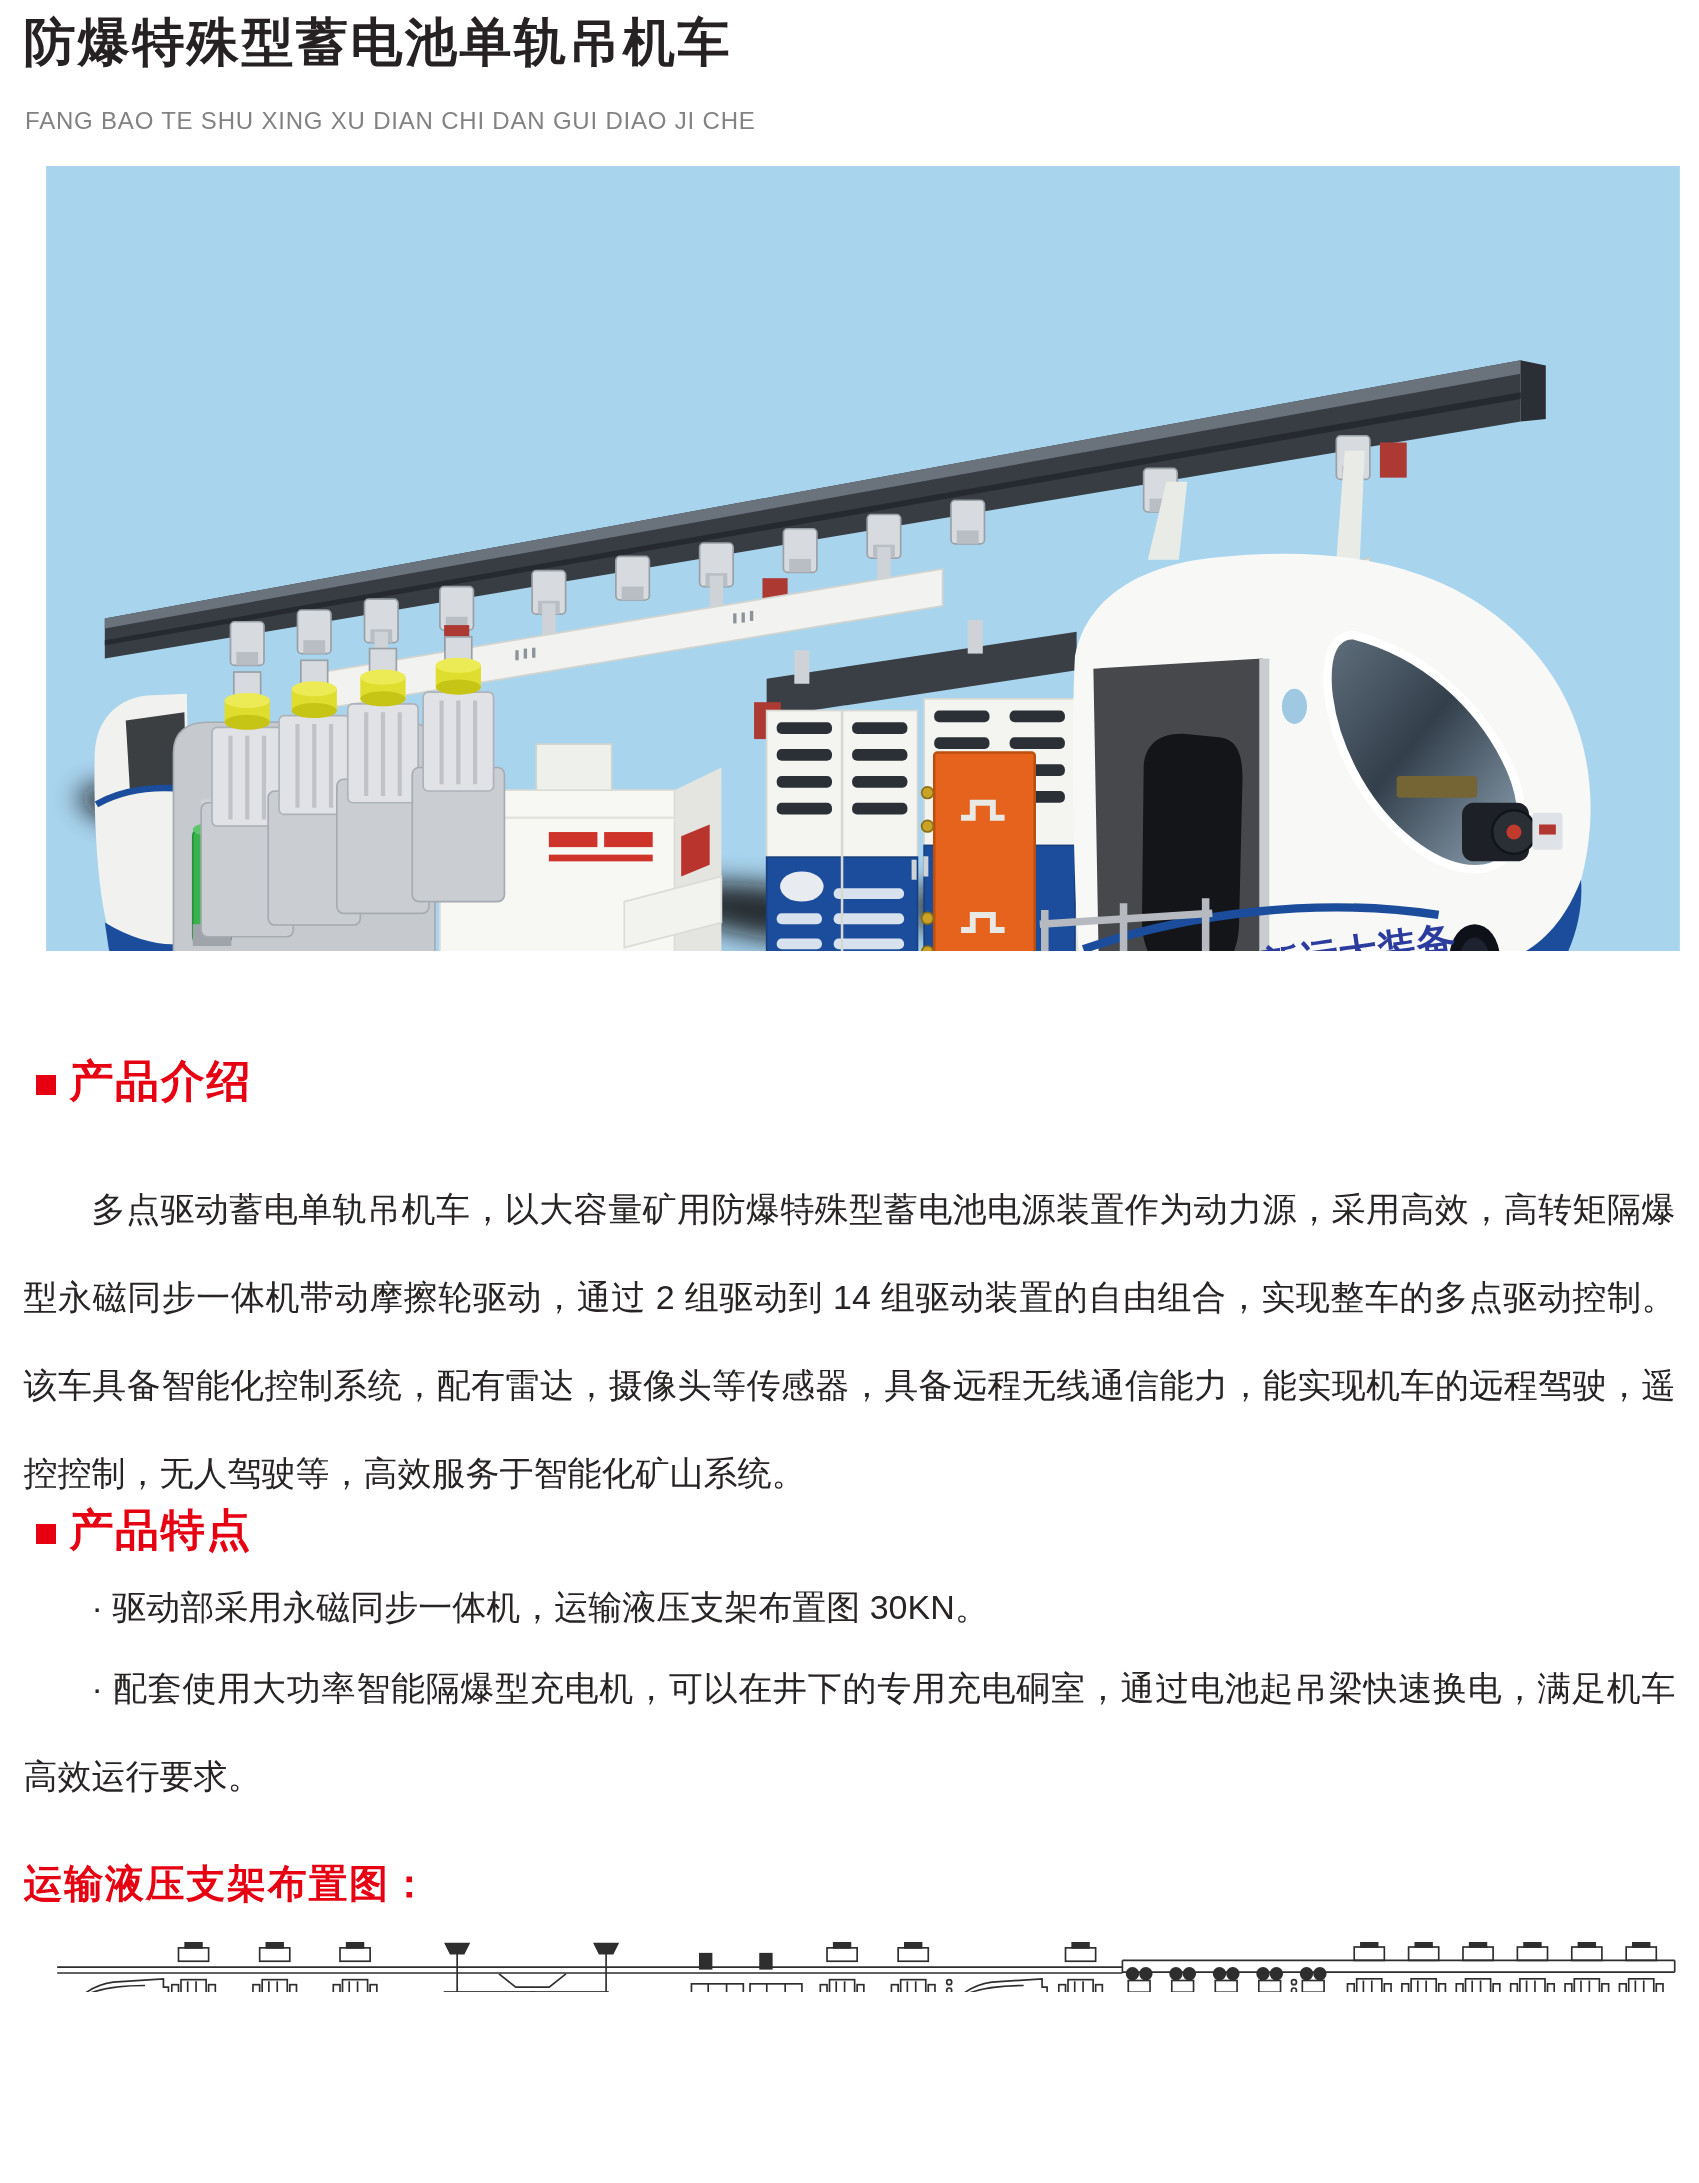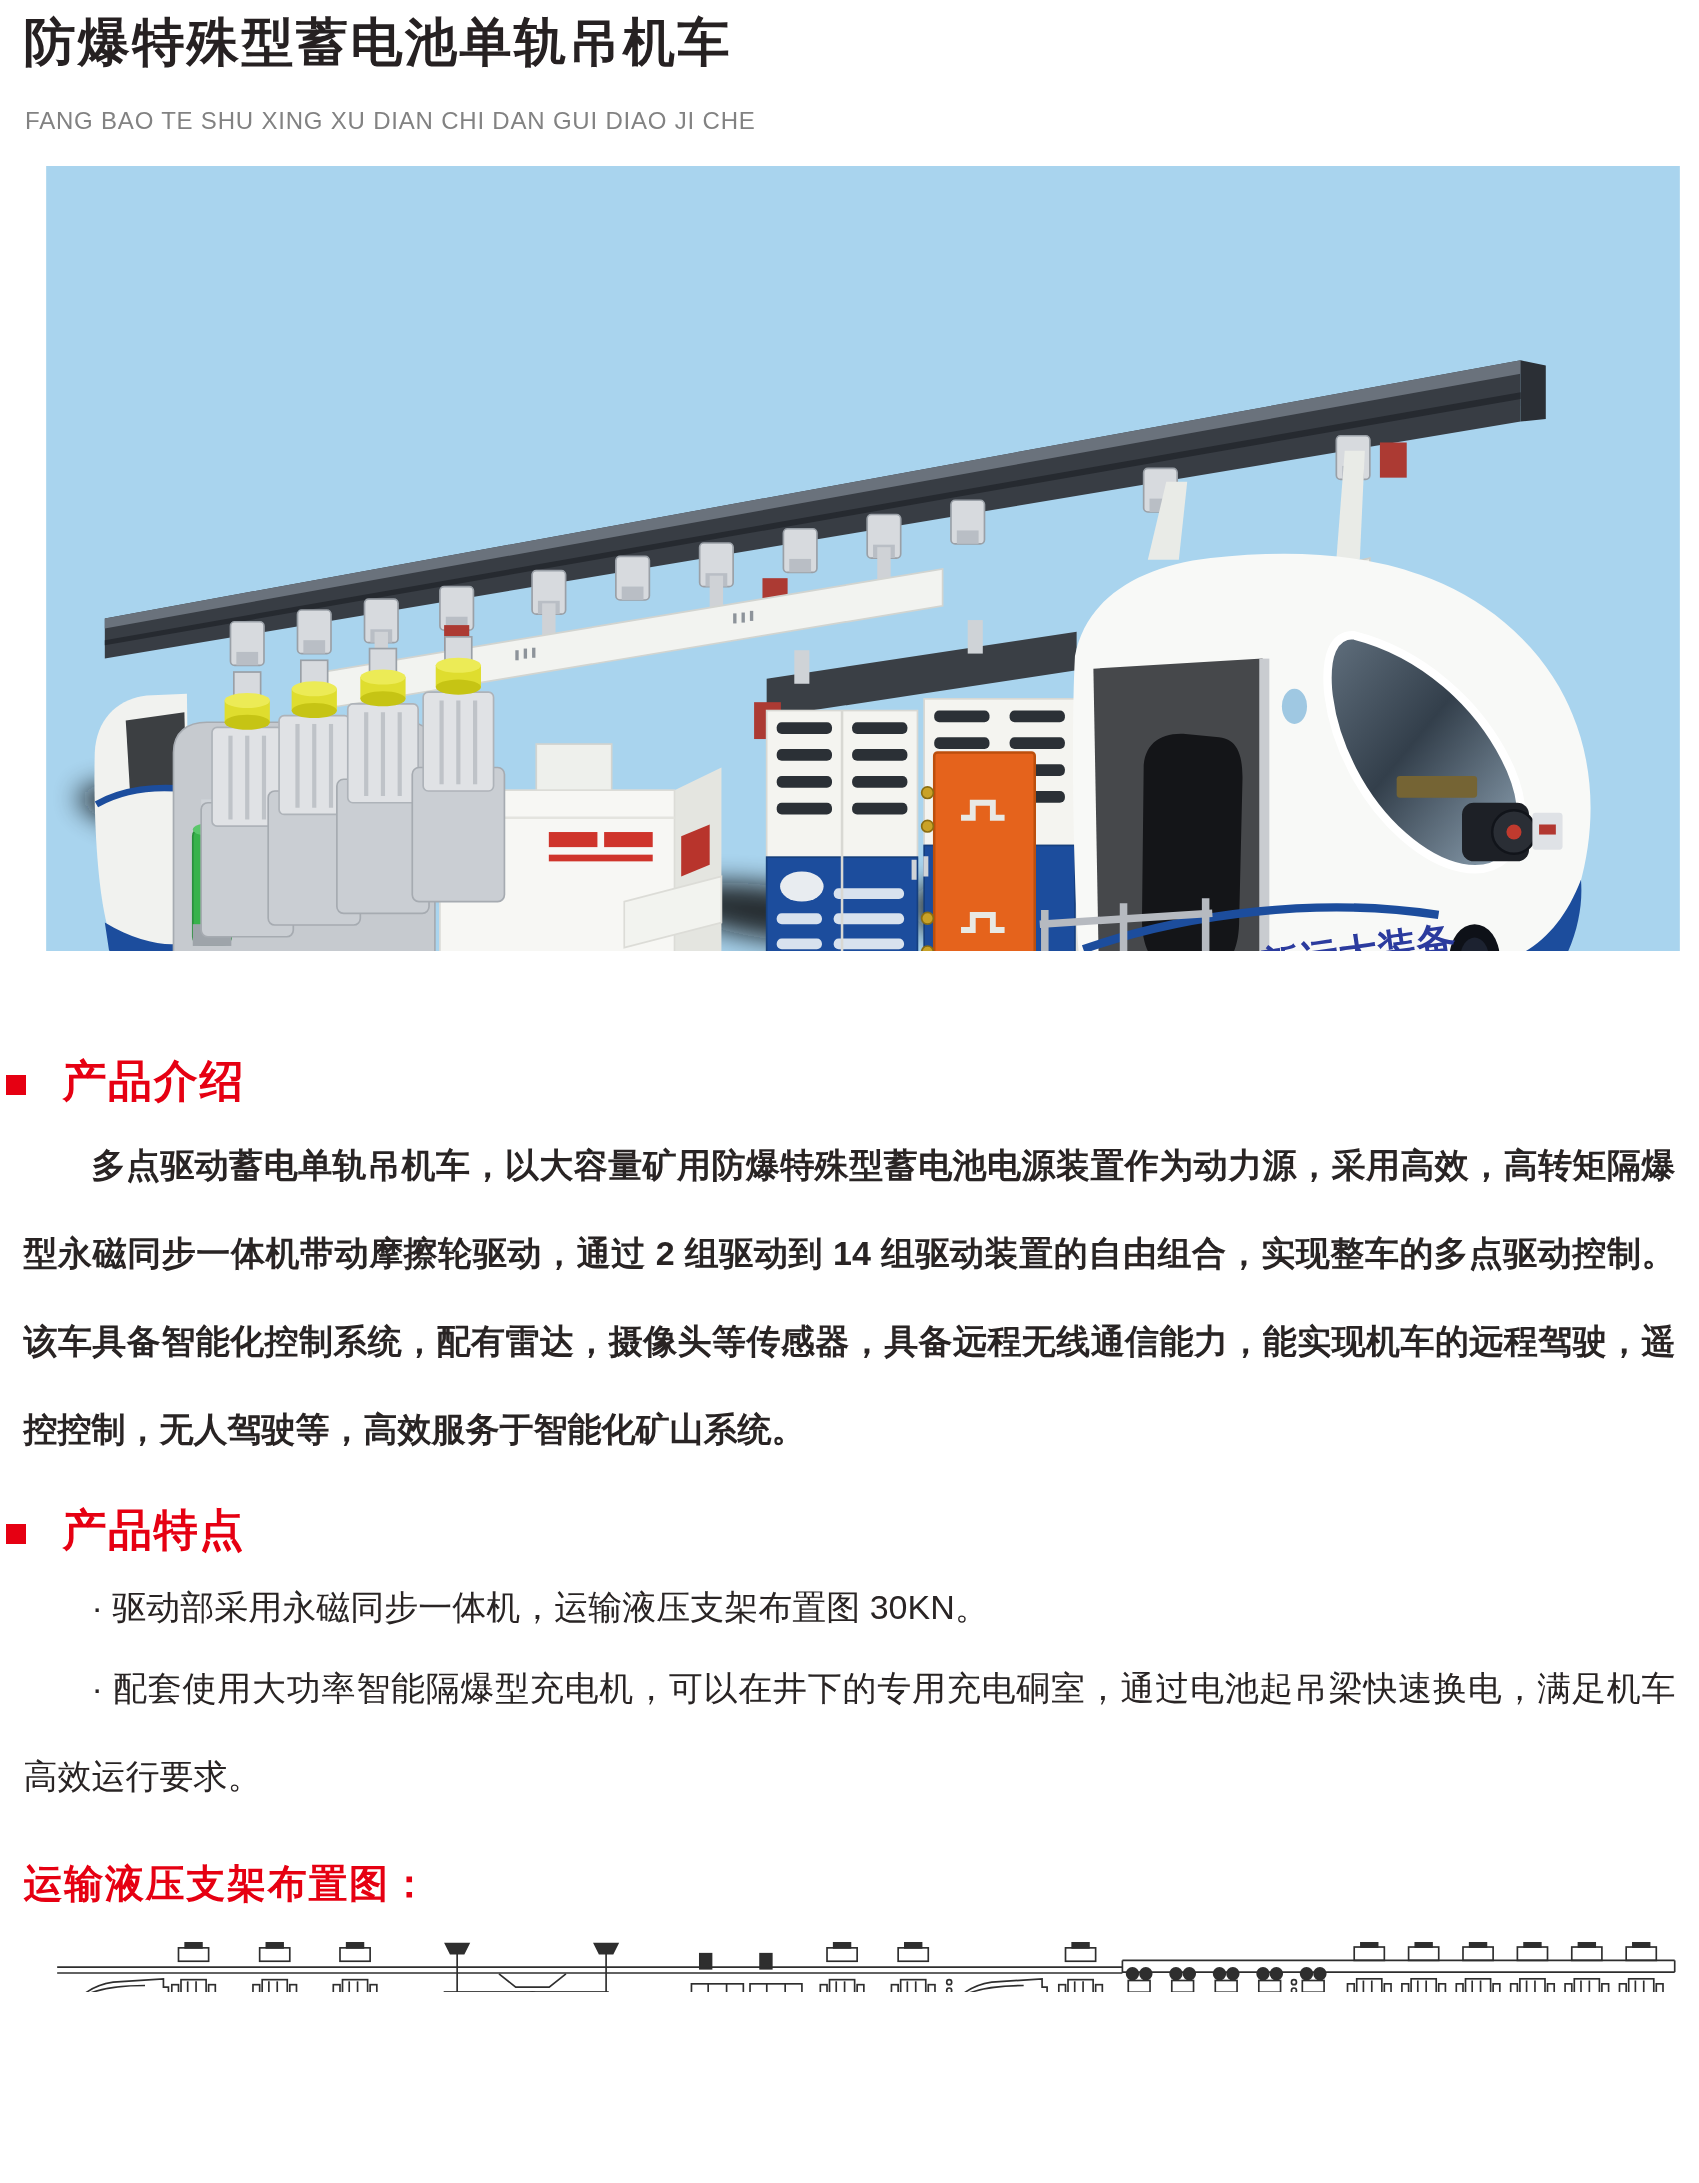--- a/index.html
+++ b/index.html
@@ -3,28 +3,28 @@
 <meta charset="utf-8">
 <style>
   html,body{margin:0;padding:0;background:#ffffff;}
   .page{position:relative;width:1699px;height:1992px;background:#ffffff;overflow:hidden;
         font-family:"Liberation Sans","DejaVu Sans",sans-serif;}
   .title{position:absolute;left:23.5px;top:8.4px;margin:0;font-size:52px;font-weight:bold;
          color:#262122;letter-spacing:2.5px;}
   .subtitle{position:absolute;left:25px;top:107px;font-size:24px;color:#828282;letter-spacing:0.8px;}
   .hero{position:absolute;left:46px;top:166px;width:1634px;height:785px;}
   .hero svg{display:block;}
-  .sec-head{position:absolute;left:6px;display:flex;align-items:center;gap:23px;}
+  .sec-head{position:absolute;left:36px;display:flex;align-items:center;}
   .sec-head.intro{top:1052px;}
   .sec-head.features{top:1501px;}
   .sq{width:20px;height:20px;background:#e60012;margin-right:13.4px;margin-top:6.7px;flex:0 0 auto;}
   .sec-title{font-size:44px;font-weight:bold;color:#e60012;letter-spacing:1.7px;}
   .bodytext{position:absolute;left:23.5px;width:1652px;margin:0;font-size:34px;line-height:88px;
             color:#292424;text-align:justify;}
-  .intro-p{top:1121px;text-indent:2em;font-weight:bold;}
+  .intro-p{top:1165px;text-indent:2em;}
   .feat-1{top:1563px;text-indent:2em;}
   .feat-2{top:1644px;text-indent:2em;}
   .diagram-label{position:absolute;left:23.5px;top:1857px;font-size:39px;font-weight:bold;color:#e60012;
                  letter-spacing:1.7px;text-align:center;}
   .diagram{position:absolute;left:46px;top:1942px;width:1634px;height:241px;}
 </style>
 </head>
 <body>
 
 <div class="page">

